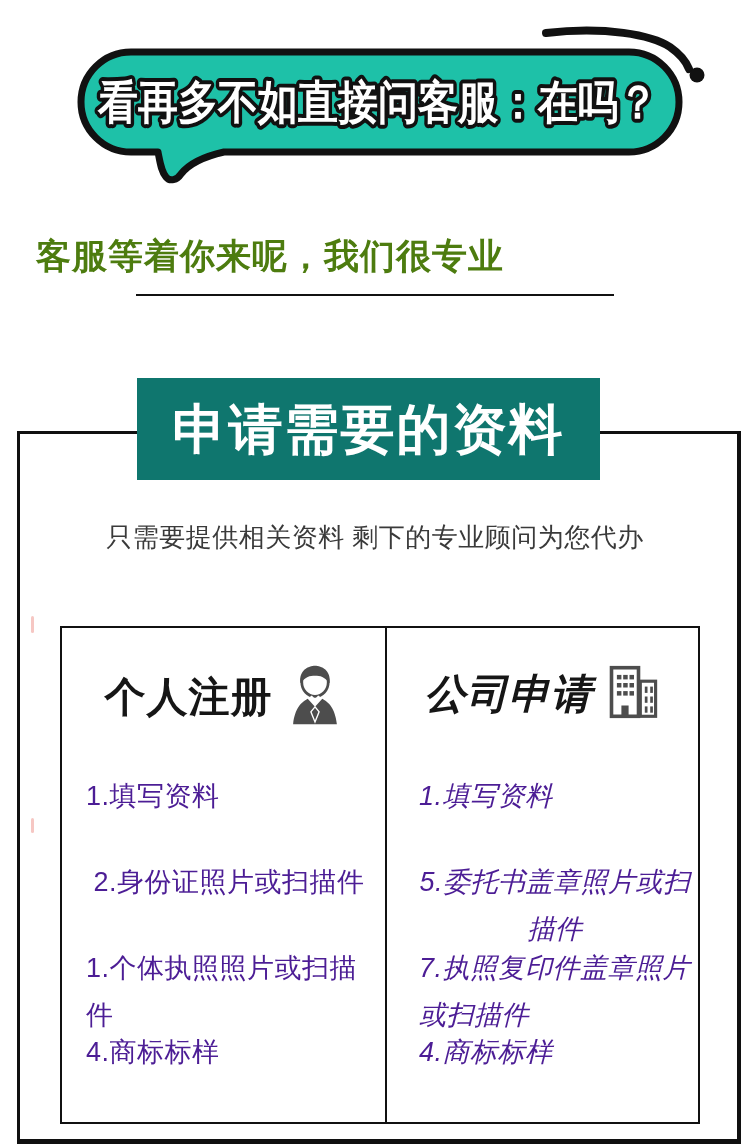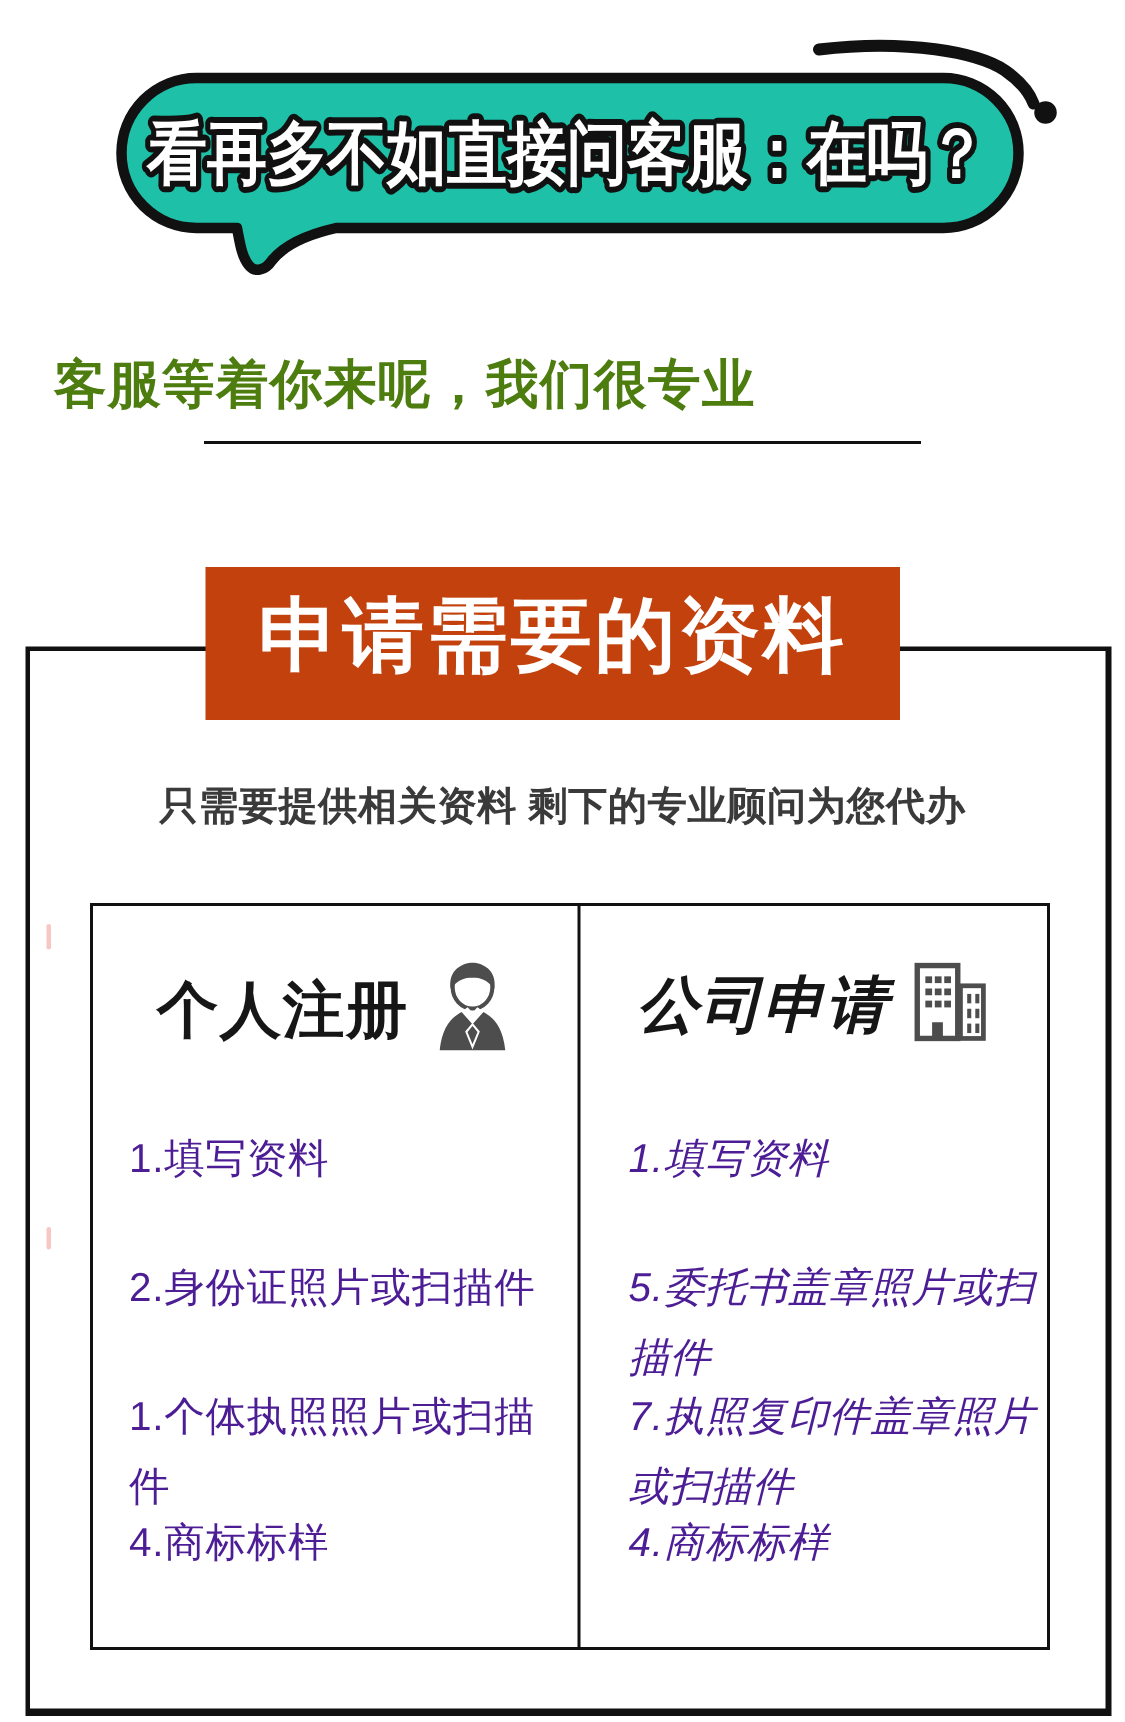--- a/index.html
+++ b/index.html
@@ -11,46 +11,46 @@
   .bubble-text{font-family:"Liberation Sans","DejaVu Sans",sans-serif;
                font-weight:900;font-size:46px;fill:#ffffff;stroke:#111111;stroke-width:8px;
                paint-order:stroke;stroke-linejoin:round;letter-spacing:0px;}
 
   
   .tagline{position:absolute;left:0;top:233px;width:750px;
            font-size:35px;font-weight:600;color:#4d7c0f;letter-spacing:1px;padding-left:36px;}
   .tagline-underline{position:absolute;left:136px;top:294px;width:478px;height:2px;background:#111;}
 
   
-  .banner{position:absolute;left:137px;top:378px;width:463px;height:102px;background:#c2410c;
+  .banner{position:absolute;left:137px;top:378px;width:463px;height:102px;background:#0f766e;
           color:#ffffff;font-size:54px;font-weight:800;text-align:center;line-height:102px;
-          letter-spacing:2px;z-index:3;font-family:Liberation Mono, monospace;}
+          letter-spacing:2px;z-index:3;}
 
   
   .outer-box{position:absolute;left:17px;top:431px;width:717px;height:705px;background:#fff;
              border:3px solid #101010;border-bottom-width:5px;border-right-width:4px;z-index:1;}
 
   .note{position:absolute;left:0;top:520px;width:750px;text-align:center;z-index:2;
-        font-size:26px;font-weight:700;color:#3a3a3a;letter-spacing:0.5px;}
+        font-size:26px;font-weight:400;color:#3a3a3a;letter-spacing:0.5px;}
 
   
-  .req-table{position:absolute;left:60px;top:602px;width:640px;height:498px;
+  .req-table{position:absolute;left:60px;top:626px;width:640px;height:498px;
              border:2px solid #111;box-sizing:border-box;background:#fff;z-index:2;}
   .req-divider{position:absolute;left:323px;top:0;width:2px;height:100%;background:#111;}
   .cell{position:absolute;top:0;height:100%;}
   .cell.left{left:0;width:323px;}
   .cell.right{left:325px;width:311px;font-style:italic;}
   .cell-header{position:absolute;top:36px;left:0;width:100%;display:flex;align-items:center;
                justify-content:center;gap:14px;}
   .cell-header .title{font-size:41px;font-weight:800;color:#161616;letter-spacing:1px;}
   .req-item{position:absolute;font-size:27px;font-weight:500;color:#4c1d95;line-height:47px;
             letter-spacing:0.5px;}
   .cell.left  .req-item{left:24px;width:286px;}
   .cell.right .req-item{left:32px;width:272px;}
-  .pos-1{top:145px;} .pos-2{top:231px;} .pos-3{top:317px;} .pos-4{top:401px;}
+  .pos-1{top:145px;} .pos-2{top:231px;text-align:center;} .pos-3{top:317px;} .pos-4{top:401px;}
 
   
   .pink-mark{position:absolute;width:3px;background:#f5bdb9;border-radius:2px;opacity:.85;z-index:2;}
   .pink-mark.m1{left:31px;top:616px;height:17px;}
   .pink-mark.m2{left:31px;top:818px;height:15px;}
 </style>
 </head>
 <body>
 
 <div class="page">

